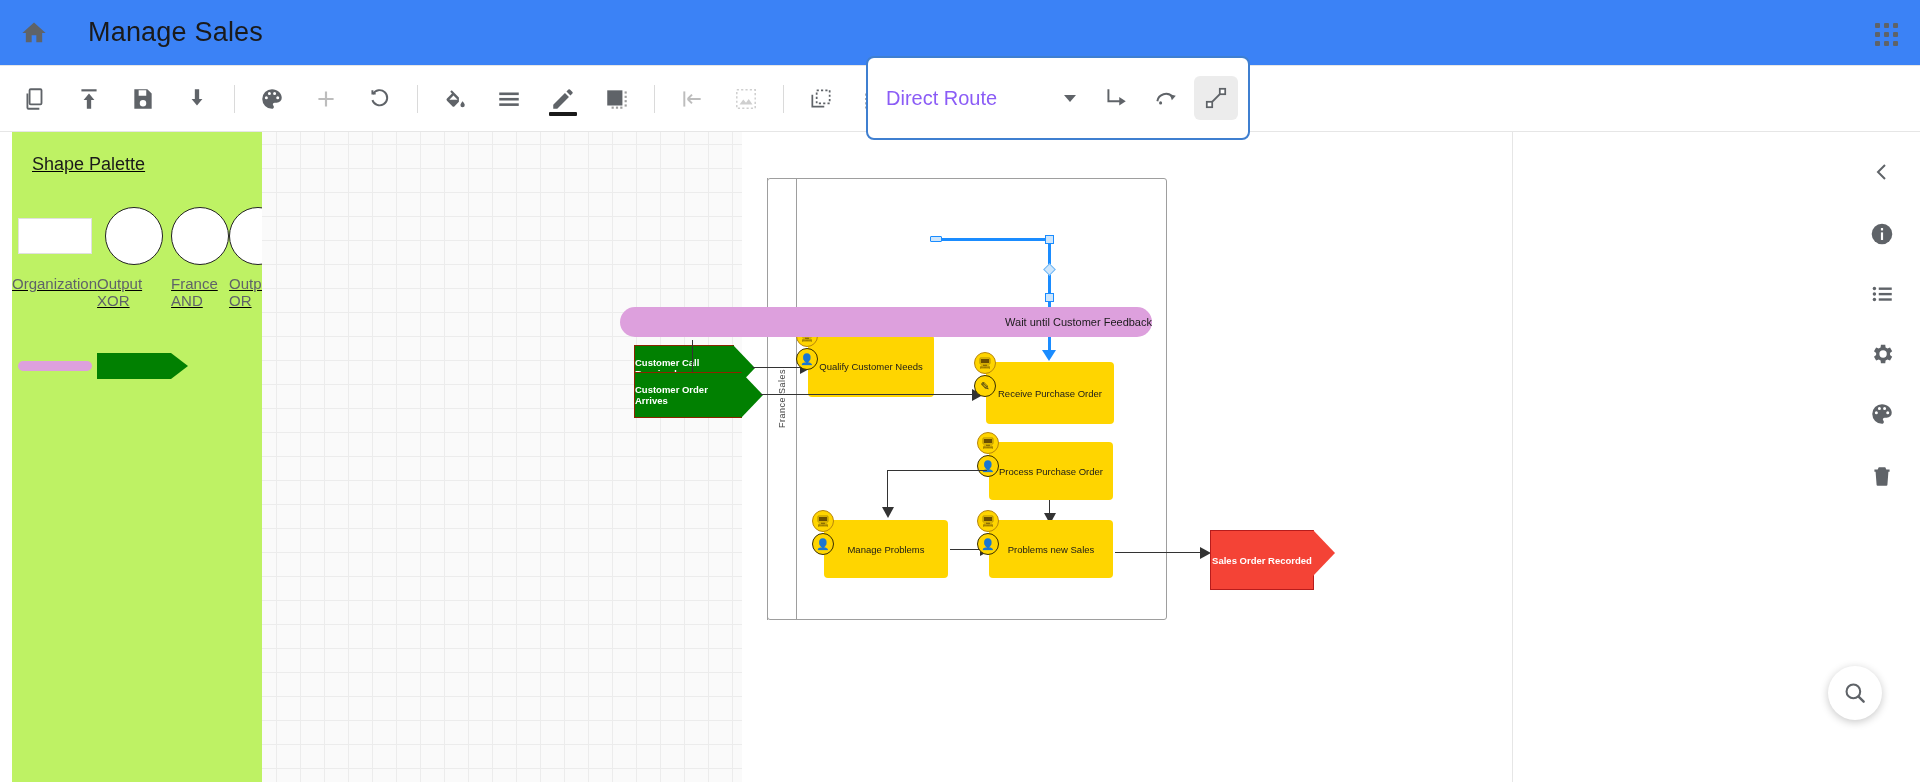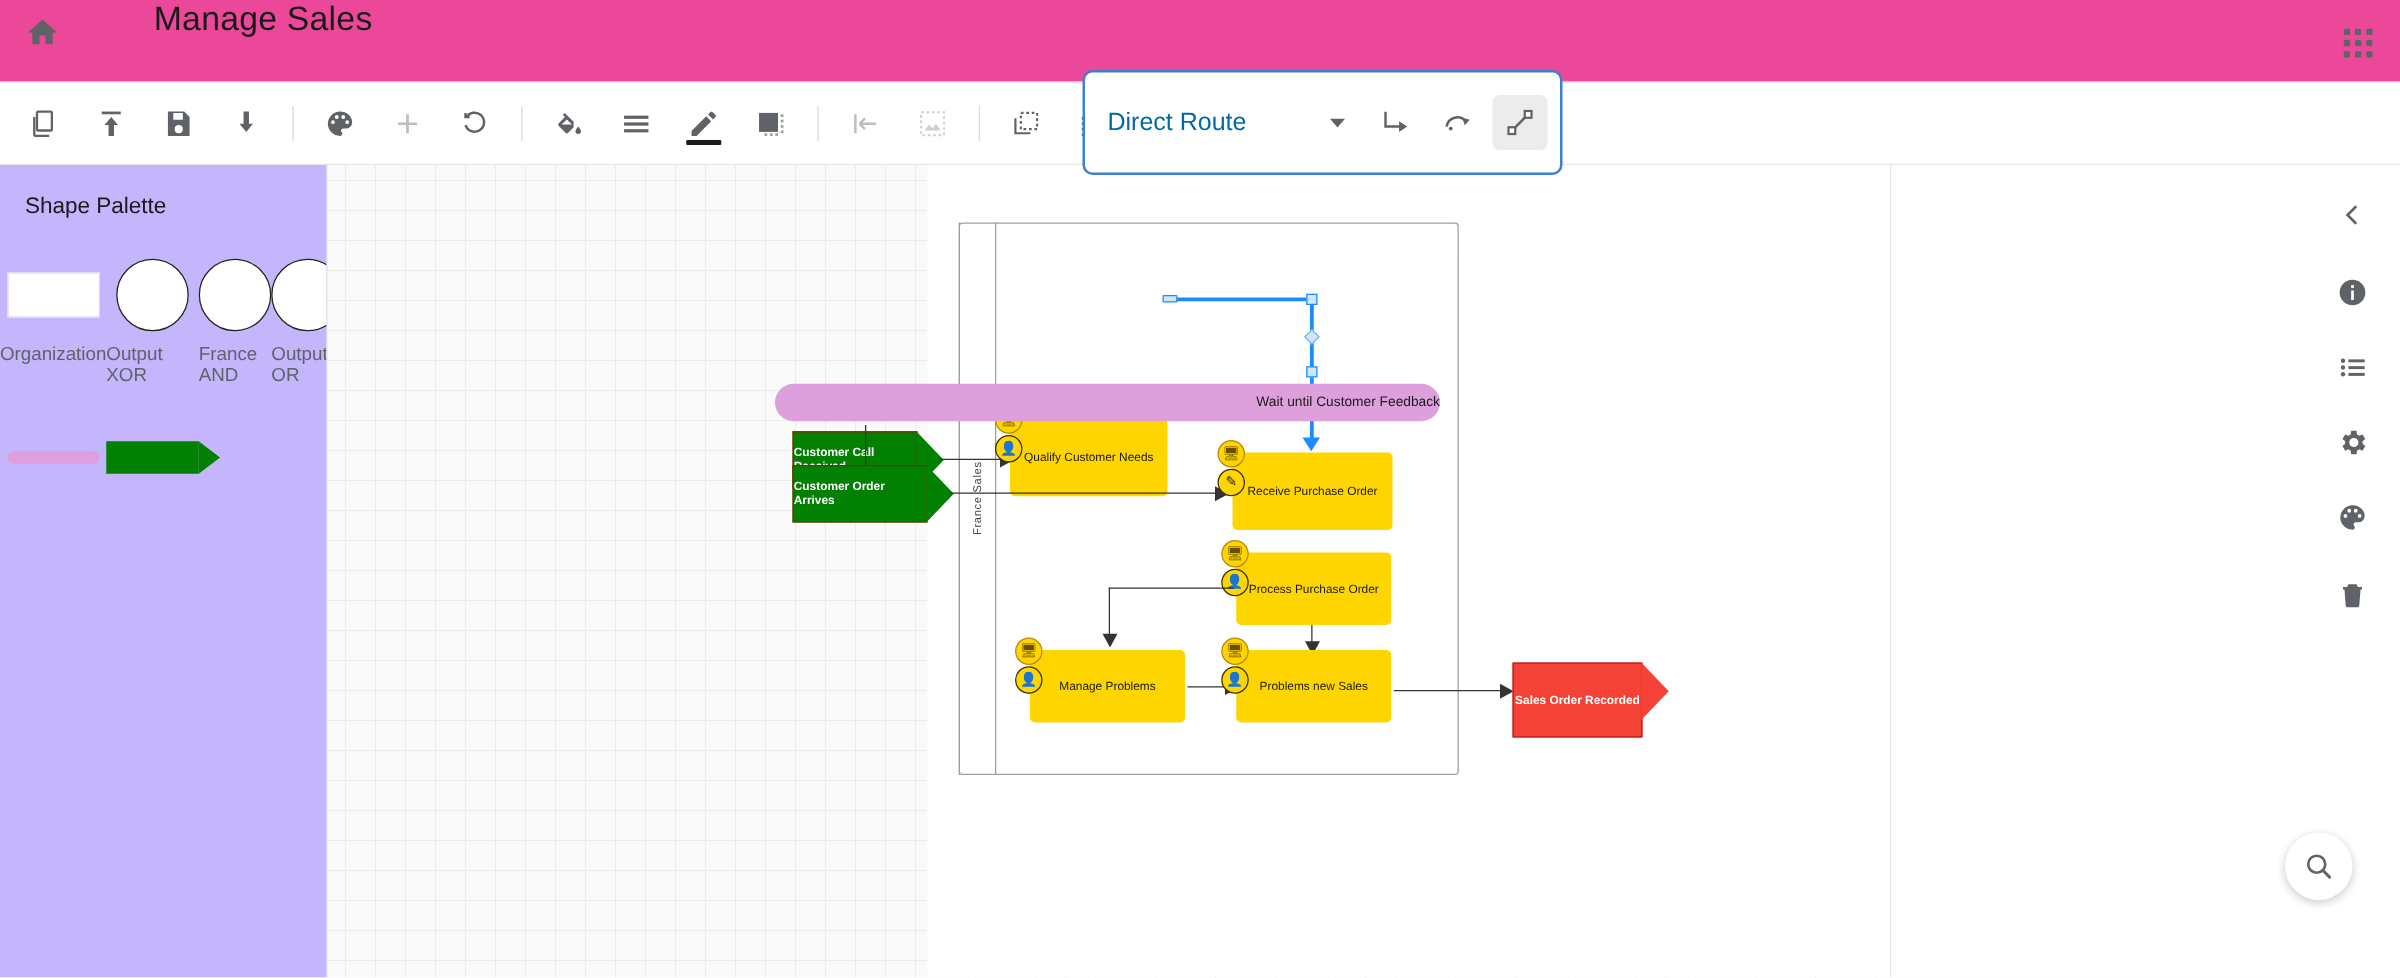--- a/index.html
+++ b/index.html
@@ -8,22 +8,22 @@
     width: 1920px; height: 782px;
     overflow: hidden;
     font-family: "Liberation Sans", sans-serif;
     background: #ffffff;
   }
   #app { position: relative; width: 1920px; height: 782px; }
 
   
   .header {
     position: absolute; top: 0; left: 0; width: 1920px; height: 66px;
-    background: #ec4899; border-bottom: 1px solid #e6e6e6;
-    display: flex;  gap: 35px;
+    background: #3b82f6; border-bottom: 1px solid #e6e6e6;
+    display: flex; align-items: center;
   }
   .home-btn {
     width: 52px; height: 52px; margin-left: 8px;
     display: flex; align-items: center; justify-content: center;
     cursor: pointer; border-radius: 50%;
   }
   .page-title {
     font-size: 27px; color: #1a1a1a; margin-left: 28px;
     font-weight: 400; letter-spacing: .2px; white-space: nowrap;
   }
@@ -58,33 +58,33 @@
     position: absolute; left: 866px; top: 56px;
     width: 384px; height: 84px;
     border: 2px solid #3f7fd0; border-radius: 8px;
     background: #fff; display: flex; align-items: center; padding: 0 10px;
     z-index: 5;
   }
   .route-select {
     flex: 1; height: 56px; display: flex; align-items: center;
     justify-content: space-between; cursor: pointer; padding: 0 8px;
   }
-  .route-select-label { font-size: 20px; color: #0369a1; }
+  .route-select-label { font-size: 20px; color: #8b5cf6; }
   .caret { width: 0; height: 0; border-left: 6px solid transparent;
            border-right: 6px solid transparent; border-top: 7px solid #5f6368; margin-right: 4px;}
   .route-btn {
     width: 44px; height: 44px; margin-left: 6px; border-radius: 6px;
     display: flex; align-items: center; justify-content: center; cursor: pointer;
   }
   .route-btn.active { background: #ececec; }
 
   
   .palette {
-    position: absolute; left: 0; top: 132px; width: 262px; height: 650px;
-    background: #c4b5fd; border-right: 1px solid #e6e6e6; overflow: hidden;
+    position: absolute; left: 12px; top: 132px; width: 262px; height: 650px;
+    background: #bef264; border-right: 1px solid #e6e6e6; overflow: hidden; text-decoration: underline;
   }
   .palette-title { font-size: 18px; color: #1a1a1a; margin: 22px 0 0 20px; }
   .palette-grid {
     display: grid; grid-template-columns: 1fr 1fr 1fr 1fr;
     margin-top: 18px;
   }
   .pal-cell {
     height: 130px; display: flex; flex-direction: column;
     align-items: center; justify-content: flex-start; cursor: pointer;
   }

